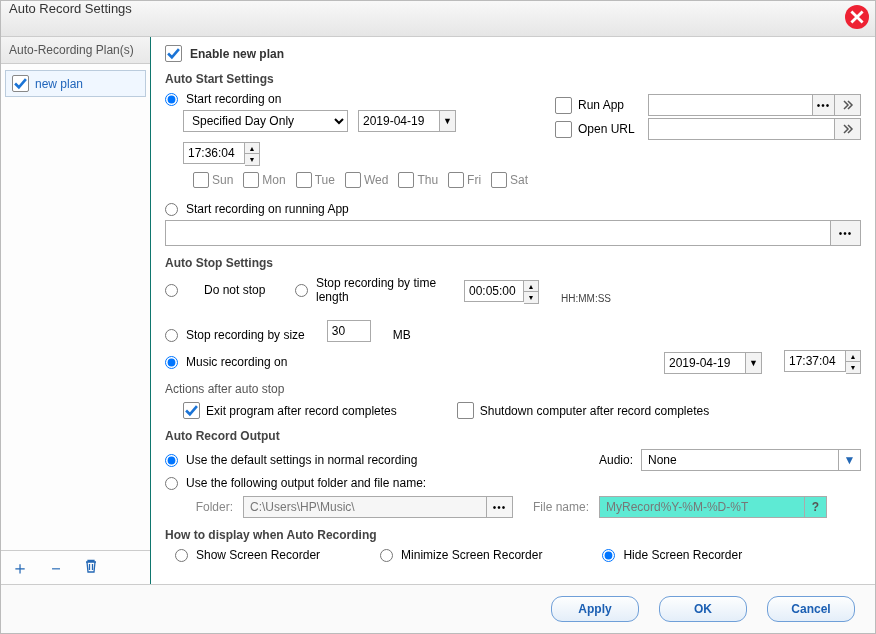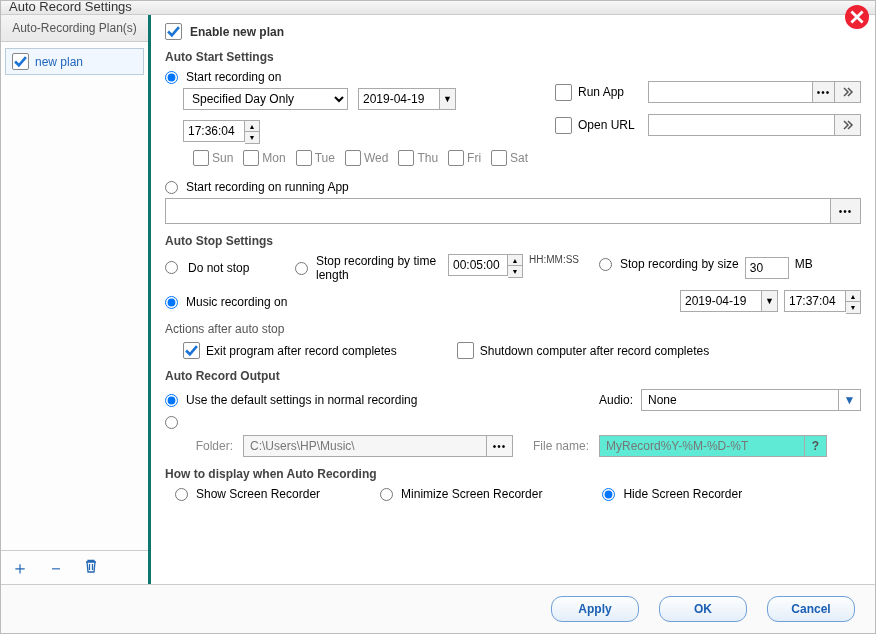--- a/index.html
+++ b/index.html
@@ -1,23 +1,23 @@
 <!DOCTYPE html>
 <html><head>
 <meta charset="utf-8">
 <style>
 * { box-sizing: border-box; font-family: Arial, sans-serif; font-size: 12px; }
 body { margin: 0; padding: 0; background: #fff; }
 .window { width: 876px; height: 634px; border: 1px solid #bbb; display: flex; flex-direction: column; }
-.titlebar { height: 14px; background: linear-gradient(#f8f8f8,#e6e6e6); border-bottom: 1px solid #ccc; display: flex; align-items: flex-end; padding: 0 8px; position: relative; }
+.titlebar { height: 36px; background: linear-gradient(#f8f8f8,#e6e6e6); border-bottom: 1px solid #ccc; display: flex; align-items: flex-start; padding: 0 8px; position: relative; }
 .titlebar .title { font-size: 13px; color: #333; }
 .titlebar .close { position: absolute; right: 6px; top: 4px; width: 24px; height: 24px; background: #e23; border-radius: 50%; display:flex; align-items:center; justify-content:center; cursor:pointer; }
 .titlebar .close svg { width: 14px; height: 14px; }
 .body { flex: 1; display: flex; border-bottom: 1px solid #ccc; }
-.sidebar { width: 150px; border-right: 3px solid #0f766e; display:flex; flex-direction:column; background:#fdfdfd;text-align:center; }
+.sidebar { width: 150px; border-right: 1px solid #0f766e; display:flex; flex-direction:column; background:#fdfdfd; }
 .sidebar-header { padding: 6px 8px; background: linear-gradient(#f4f4f4,#e8e8e8); border-bottom:1px solid #ccc; color:#555; }
 .plan-list { flex:1; padding: 6px 4px; }
 .plan-item { display:flex; align-items:center; gap:6px; padding: 4px 6px; border:1px solid #bcd; background:#f0f7ff; cursor:pointer; }
 .chk { width:17px; height:17px; border:1px solid #888; border-radius:2px; display:inline-flex; align-items:center; justify-content:center; background:#fff; }
 .chk.checked svg { width:13px; height:13px; }
 .plan-item span.label { color:#2266bb; }
 .sidebar-footer { height: 34px; border-top:1px solid #ccc; display:flex; align-items:center; gap:18px; padding:0 10px; }
 .sidebar-footer .ico { color:#2468b5; cursor:pointer; font-size:18px; line-height:1; }
 .content { flex:1; padding: 8px 14px 6px 14px; overflow:hidden; }
 .section-title { font-weight:bold; color:#444; margin: 10px 0 6px 0; }
@@ -33,32 +33,32 @@
 .spin .stepper { display:flex; flex-direction:column; border:1px solid #aaa; border-left:none; }
 .spin .stepper span { width:14px; height:11px; font-size:7px; display:flex; align-items:center; justify-content:center; cursor:pointer; background:#f3f3f3; }
 .spin .stepper span:first-child { border-bottom:1px solid #aaa; }
 .dropbtn { display:flex; align-items:center; border:1px solid #aaa; border-left:none; width:16px; justify-content:center; background:#f3f3f3; cursor:pointer; font-size:9px; height:22px; }
 .weekday-row { display:flex; gap:10px; margin: 6px 0 8px 28px; }
 .weekday-row .wd { display:flex; align-items:center; gap:3px; color:#888; }
 .weekday-row .chk { width:16px; height:16px; }
 .twocol { display:flex; gap:24px; }
 .col-left { flex: 1 1 58%; }
 .col-right { flex: 1 1 42%; }
-.action-row { display:flex; align-items:center; gap:6px; margin:11px 0; }
+.action-row { display:flex; align-items:center; gap:6px; margin:2px 0; }
 .action-row .chk { width:17px; height:17px; }
 .action-input { flex:1; display:flex; align-items:center; border:1px solid #aaa; height:22px; background:#fff; }
 .action-input .tf { flex:1; border:none; height:20px; padding:0 4px; }
 .action-input .mini { width:22px; height:100%; border-left:1px solid #aaa; display:flex; align-items:center; justify-content:center; cursor:pointer; background:#f3f3f3; }
 .action-input .mini.wide { width:26px; }
 .fullinput { width:100%; display:flex; border:1px solid #aaa; height:26px; }
 .fullinput .tf { flex:1; border:none; padding:0 6px; }
 .fullinput .mini { width:30px; border-left:1px solid #aaa; display:flex; align-items:center; justify-content:center; background:#f3f3f3; cursor:pointer; }
 .subhead { color:#555; margin: 4px 0 4px 0; }
 .stopgrid { display:flex; flex-wrap:wrap; gap:16px 20px; align-items:center; }
-.stopgrid .cell { display:flex; align-items:flex-start; gap:6px; }
+.stopgrid .cell { display:flex; align-items:flex-end; gap:22px; }
 .small-input { width:60px; }
 .tiny-input { width:44px; }
 .indent { margin-left:18px; }
 .actions-after { display:flex; gap:60px; margin:6px 0 2px 18px; }
 .actions-after .item { display:flex; align-items:center; gap:6px; }
 .out-row { display:flex; align-items:center; gap:10px; margin:5px 0;}
 .audio-row { display:flex; align-items:center; gap:8px; }
 .audio-select { width:220px; display:flex; border:1px solid #aaa; height:22px; background:#fff; }
 .audio-select .tf { flex:1; border:none; padding:0 6px; }
 .audio-select .dd { width:22px; border-left:1px solid #aaa; display:flex; align-items:center; justify-content:center; cursor:pointer; color:#2468b5; }
@@ -295,20 +295,21 @@
         <div class="audio-row">
           <span>Audio:</span>
           <div class="audio-select">
             <input class="tf" readonly="" value="None" style="">
             <span class="dd">▼</span>
           </div>
         </div>
       </div>
       <label class="rd">
           <input type="radio" style="">
+          <span>Use the following output folder and file name:</span>
         </label>
       <div class="folder-row">
         <span class="lbl">Folder:</span>
         <div class="folder-field">
           <input class="tf" readonly="" value="C:\Users\HP\Music\" style="">
           <span class="mini dots"></span>
         </div>
         <span class="lbl" style="width:66px">File name:</span>
         <div class="filename-field">
           <input class="tf" readonly="" value="MyRecord%Y-%M-%D-%T" style="">

